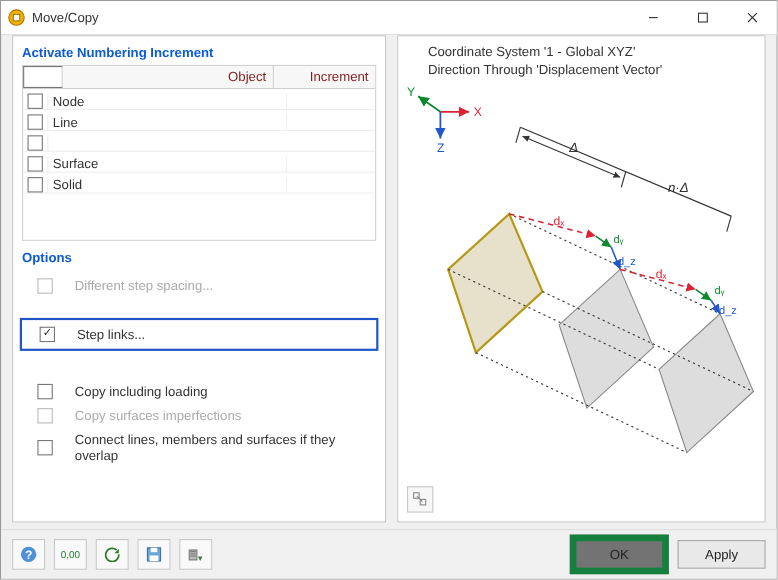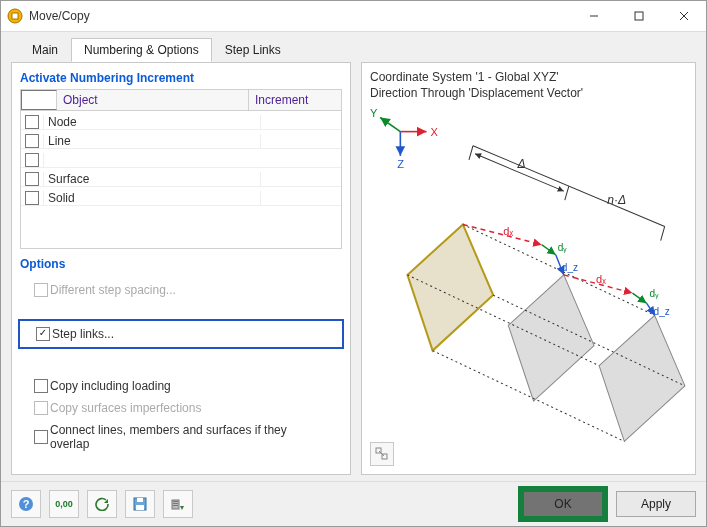--- a/index.html
+++ b/index.html
@@ -13,38 +13,38 @@
 .tabrow{display:flex;padding:6px 10px 0 18px;gap:0;background:#f0f0f0}
 .tab{padding:4px 12px;font-size:12px;color:#222;border:1px solid transparent;cursor:default}
 .tab.active{background:#fff;border:1px solid #c8c8c8;border-bottom:1px solid #fff;position:relative;z-index:2}
 .content{flex:1;display:flex;gap:10px;padding:0 10px 6px 10px}
 .panel{background:#fff;border:1px solid #c8c8c8;box-sizing:border-box}
 .left{width:340px;display:flex;flex-direction:column}
 .right{flex:1;position:relative;overflow:hidden}
 .section-title{color:#0b5bd7;font-weight:bold;font-size:12px;padding:8px 8px 4px 8px}
 .tbl{border:1px solid #d0d0d0;margin:0 8px;background:#fff}
 .thead{display:flex;background:#f7f7f7;border-bottom:1px solid #d0d0d0}
-.th{padding:3px 6px;text-align:left;color:#4c1d95;font-size:12px}
+.th{padding:3px 6px;text-align:right;color:#7f1d1d;font-size:12px}
 .th.ck{width:22px;border-right:1px solid #d0d0d0}
 .th.ob{flex:1;border-right:1px solid #d0d0d0}
 .th.inc{width:80px}
 .trow{display:flex;border-bottom:1px solid #eee;align-items:flex-end;height:18px}
 .trow:last-child{border-bottom:none}
 .tc-ck{width:22px;display:flex;align-items:center;justify-content:center;border-right:1px solid #eee}
 .tc-ob{flex:1;padding-left:4px;border-right:1px solid #eee}
 .tc-inc{width:80px}
 .ck{width:12px;height:12px;border:1px solid #777;background:#fff;display:inline-block}
 .ck.checked::after{content:"✓";font-size:10px;line-height:10px;display:block;text-align:center;color:#222}
 .opts{padding:4px 10px 10px 10px}
-.optrow{display:flex;align-items:center;gap:2px;padding:4px 12px;color:#333}
+.optrow{display:flex;align-items:center;gap:20px;padding:4px 12px;color:#333}
 .optrow.disabled{color:#aaa}
 .optrow .ck{flex:0 0 auto}
 .optrow.disabled .ck{border-color:#bbb}
 .highlight{border:2px solid #1f55c7;padding:2px 4px;margin:18px -4px}
-.right .hdr{position:absolute;top:6px;left:8px;font-size:12px;color:#333;line-height:1.35}
+.right .hdr{position:absolute;top:6px;left:27px;font-size:12px;color:#333;line-height:1.35}
 .diagram{position:absolute;inset:0}
 .corner-btn{position:absolute;left:8px;bottom:8px;width:22px;height:22px;border:1px solid #c8c8c8;background:#f7f7f7;display:flex;align-items:center;justify-content:center;color:#777}
 .footer{height:44px;display:flex;align-items:center;padding:0 10px;gap:8px;border-top:1px solid #ddd;background:#f0f0f0}
 .footer .spacer{flex:1}
 .iconbtn{width:28px;height:26px;border:1px solid #c8c8c8;background:#f9f9f9;display:flex;align-items:center;justify-content:center}
 .btn{min-width:78px;height:24px;border:1px solid #a8a8a8;background:#e9e9e9;display:flex;align-items:center;justify-content:center;font-size:12px;color:#222}
 .btn.primary{border:6px solid #15803d;background:#737373}
 .tblpad{height:42px}
 </style>
 </head>
@@ -73,25 +73,20 @@
         </div>
       <div class="winbtn">
           <svg viewBox="0 0 10 10">
             <line x1="1" y1="1" x2="9" y2="9" stroke="#333"></line>
             <line x1="9" y1="1" x2="1" y2="9" stroke="#333"></line>
           </svg>
         </div>
     </div>
   </div>
 
-  <div class="tabrow">
-    <div class="tab">Main</div>
-    <div class="tab active">Numbering &amp; Options</div>
-    <div class="tab">Step Links</div>
-  </div>
 
   <div class="content">
 
     <div class="panel left">
       <div class="section-title">Activate Numbering Increment</div>
       <div class="tbl">
         <div class="thead">
           <div class="th ck"></div>
           <div class="th ob">Object</div>
           <div class="th inc">Increment</div>
@@ -243,21 +238,21 @@
   </div>
 
   <div class="footer">
     <div class="iconbtn">
       <svg width="16" height="16" viewBox="0 0 16 16">
           <circle cx="8" cy="8" r="7" fill="#4f90d8"></circle>
           <text x="8" y="12" text-anchor="middle" fill="#fff" font-size="11" font-weight="bold">?</text>
         </svg>
     </div>
     <div class="iconbtn">
-      <span style="font-size:9px;color:#1a7a2a;font-weight:bold">0,00</span>
+      <span style="font-size:9px;color:#1a7a2a;font-weight:normal">0,00</span>
     </div>
     <div class="iconbtn">
       <svg width="14" height="14" viewBox="0 0 14 14">
           <path d="M11 3a6 6 0 1 0 2 4" fill="none" stroke="#2a7a2a" stroke-width="1.6"></path>
           <path d="M13 2 L13 6 L9 6 Z" fill="#2a7a2a"></path>
         </svg>
     </div>
     <div class="iconbtn">
       <svg width="14" height="14" viewBox="0 0 14 14">
           <rect x="1" y="1" width="12" height="12" fill="#6aa7d6" stroke="#3a6fa0"></rect>

